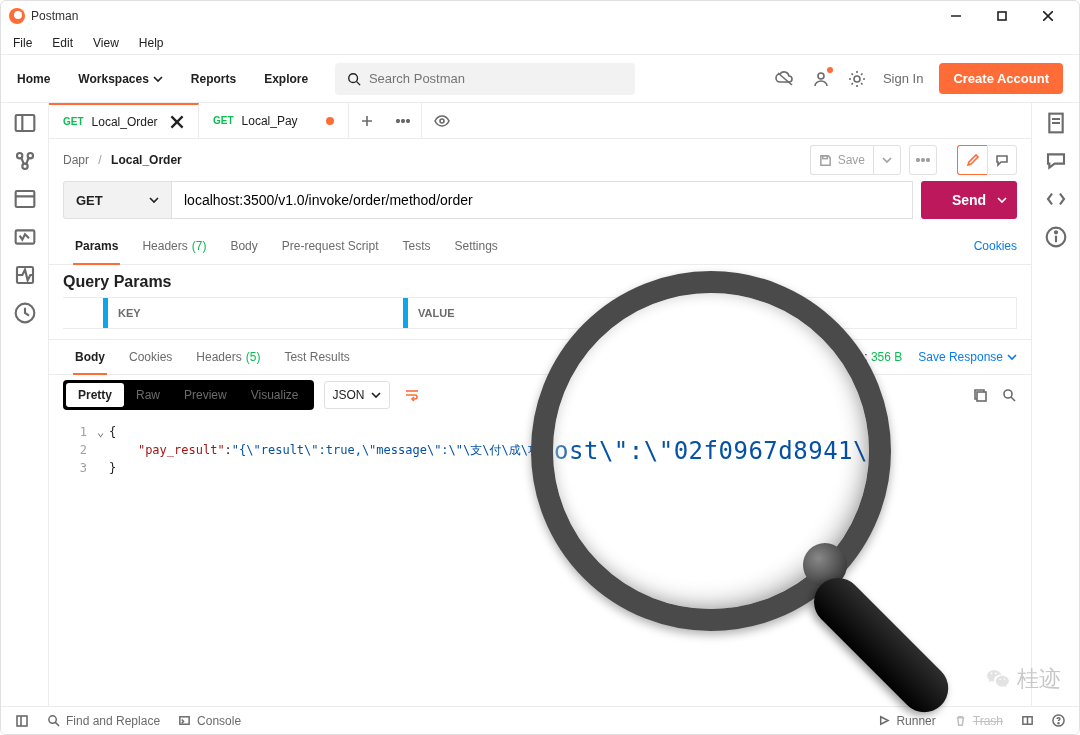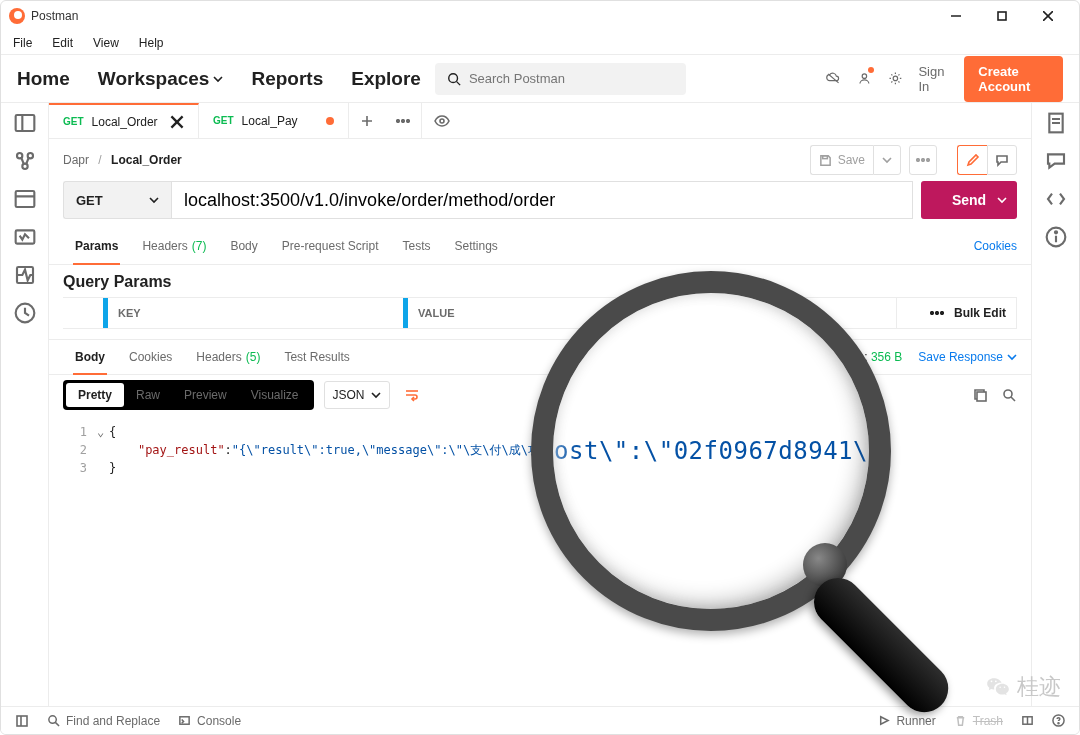--- a/index.html
+++ b/index.html
@@ -14,21 +14,21 @@
   .titlebar .win-btn { width: 46px; height: 30px; display: flex; align-items: center; justify-content: center; cursor: pointer; }
   .titlebar .win-btn svg { width: 10px; height: 10px; }
   
   
   .menubar { height: 24px; display: flex; align-items: center; padding: 0 10px; gap: 0; border-bottom: 1px solid #ececec; }
   .menubar .menu-item { padding: 2px 10px; font-size: 12px; cursor: pointer; }
   .menubar .menu-item:first-child { padding-left: 2px; }
   
   
   .topnav { height: 48px; display: flex; align-items: center; padding: 0 16px; border-bottom: 1px solid #ececec; }
-  .topnav .nav-item { padding: 0 14px; font-size: 19px; font-weight: 600; color: #212121; cursor: pointer; display: flex; align-items: center; gap: 4px; }
+  .topnav .nav-item { padding: 0 14px; font-size: 12px; font-weight: 600; color: #212121; cursor: pointer; display: flex; align-items: center; gap: 4px; }
   .topnav .nav-item:first-child { padding-left: 0; }
   .topnav .search-box { margin-left: auto; margin-right: 0; width: 300px; height: 32px; background: #f2f2f2; border-radius: 4px; display: flex; align-items: center; padding: 0 12px; gap: 8px; }
   .topnav .search-box input { border: none; background: transparent; outline: none; flex: 1; font-size: 13px; }
   .topnav .right-actions { display: flex; align-items: center; gap: 16px; margin-left: 140px; }
   .topnav .icon-btn { width: 20px; height: 20px; display: flex; align-items: center; justify-content: center; cursor: pointer; color: #6b6b6b; position: relative; }
   .topnav .signin { font-size: 13px; color: #6b6b6b; cursor: pointer; }
   .topnav .create-btn { background: #ff6c37; color: #fff; padding: 8px 14px; border-radius: 4px; font-weight: 600; font-size: 13px; cursor: pointer; }
   .invite-dot { position: absolute; top: -2px; right: -2px; width: 6px; height: 6px; background: #ff6c37; border-radius: 50%; }
   
   
@@ -66,21 +66,21 @@
   .icon-btn-sq { width: 30px; height: 30px; border: 1px solid #e0e0e0; border-radius: 3px; display: flex; align-items: center; justify-content: center; cursor: pointer; color: #6b6b6b; }
   .icon-btn-sq.orange { color: #ff6c37; border-color: #ff6c37; }
   .group-btn { display: flex; }
   .group-btn .icon-btn-sq:first-child { border-radius: 3px 0 0 3px; border-right: none; }
   .group-btn .icon-btn-sq:last-child { border-radius: 0 3px 3px 0; }
   
   
   .url-row { padding: 0 14px; display: flex; gap: 0; }
   .method-sel { width: 108px; height: 38px; background: #f2f2f2; border: 1px solid #e0e0e0; border-right: none; border-radius: 3px 0 0 3px; display: flex; align-items: center; padding: 0 12px; font-size: 13px; font-weight: 600; cursor: pointer; }
   .method-sel .chev { margin-left: auto; }
-  .url-input { flex: 1; height: 38px; border: 1px solid #e0e0e0; padding: 0 12px; font-size: 18px; outline: none; }
+  .url-input { flex: 1; height: 38px; border: 1px solid #e0e0e0; padding: 0 12px; font-size: 14px; outline: none; }
   .send-btn { width: 96px; height: 38px; background: #be185d; color: #fff; border-radius: 3px; margin-left: 8px; display: flex; align-items: center; justify-content: center; font-weight: 600; font-size: 14px; cursor: pointer; position: relative; }
   .send-btn .chev { position: absolute; right: 10px; }
   
   
   .req-tabs { height: 38px; display: flex; align-items: center; padding: 0 14px; border-bottom: 1px solid #ececec; margin-top: 8px; }
   .req-tab { padding: 0 12px; height: 100%; display: flex; align-items: center; font-size: 12px; color: #6b6b6b; cursor: pointer; position: relative; }
   .req-tab.active { color: #212121; font-weight: 600; }
   .req-tab.active::after { content:''; position:absolute; bottom:-1px; left:10px; right:10px; height:2px; background:#ff6c37; }
   .req-tab .count { color: #0cbb52; margin-left: 4px; }
   .cookies-link { margin-left: auto; color: #097bed; font-size: 12px; cursor: pointer; }
@@ -131,21 +131,21 @@
   
   
   .lens-wrap { position: absolute; top: 270px; left: 530px; width: 480px; height: 480px; pointer-events: none; }
   .lens-ring { position: absolute; top: 0; left: 0; width: 360px; height: 360px; border-radius: 50%; border: 22px solid #4a4a4a; background: #fff; box-shadow: inset 0 0 12px rgba(0,0,0,.25), 0 4px 10px rgba(0,0,0,.3); overflow: hidden; display: flex; align-items: center; justify-content: center; }
   .lens-ring::before { content:''; position:absolute; inset:0; border-radius:50%; box-shadow: inset 8px 8px 20px rgba(255,255,255,.5), inset -8px -8px 20px rgba(0,0,0,.2); }
   .lens-text { font-family: Menlo, Consolas, monospace; font-size: 24px; color: #0451a5; letter-spacing: 0.5px; white-space: nowrap; }
   .lens-handle { position: absolute; top: 290px; left: 290px; width: 170px; height: 48px; background: linear-gradient(#2e2e2e,#000); border-radius: 24px; transform: rotate(45deg); transform-origin: left center; box-shadow: 0 4px 8px rgba(0,0,0,.4); }
   .lens-joint { position: absolute; top: 272px; left: 272px; width: 44px; height: 44px; background: radial-gradient(circle at 35% 35%, #888, #222); border-radius: 50%; }
 
   
-  .watermark { position: absolute; bottom: 32px; right: 18px; color: #c8c8c8; font-size: 22px; display: flex; align-items: center; gap: 6px; }
+  .watermark { position: absolute; bottom: 40px; right: 18px; color: #c8c8c8; font-size: 22px; display: flex; align-items: center; gap: 6px; }
   .watermark svg { width: 26px; height: 26px; opacity: .5; }
 
   svg { stroke: currentColor; fill: none; stroke-width: 1.6; }
   .chev { width: 10px; height: 10px; }
 </style>
 </head>
 <body>
 
 <div class="titlebar">
   <div class="logo"></div>
@@ -369,28 +369,20 @@
       <div class="req-tab">Tests</div>
       <div class="req-tab">Settings</div>
       <div class="cookies-link">Cookies</div>
     </div>
 
     <div class="qp-area">
       <div class="qp-title">Query Params</div>
       <div class="qp-header">
         <div class="qp-cell key">KEY</div>
         <div class="qp-cell">VALUE</div>
-        <div class="qp-actions">
-          <svg width="14" height="4" viewBox="0 0 14 4">
-              <circle cx="2" cy="2" r="1.3" fill="currentColor"></circle>
-              <circle cx="7" cy="2" r="1.3" fill="currentColor"></circle>
-              <circle cx="12" cy="2" r="1.3" fill="currentColor"></circle>
-            </svg>
-          <span class="bulk">Bulk Edit</span>
-        </div>
       </div>
     </div>
 
     <div class="res-tabs">
       <div class="res-tab active">Body</div>
       <div class="res-tab">Cookies</div>
       <div class="res-tab">
           <span>Headers</span>
           <span class="count">(5)</span>
         </div>

